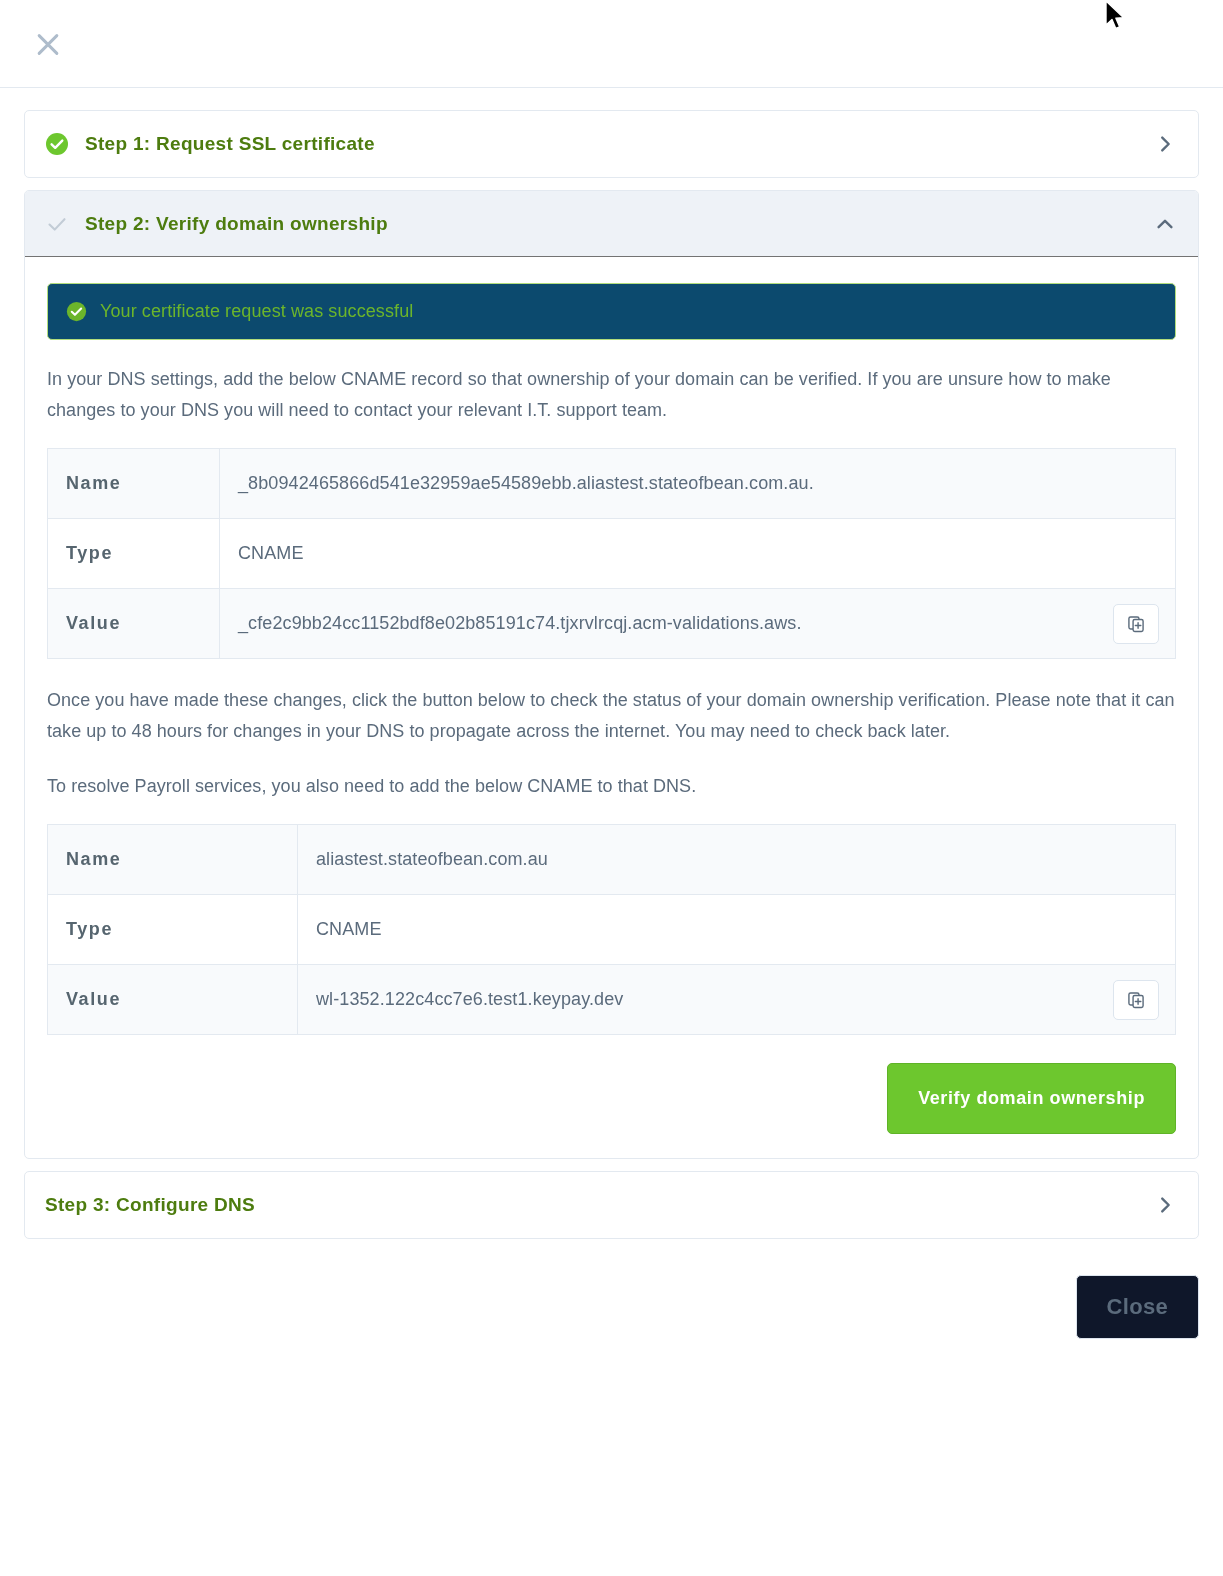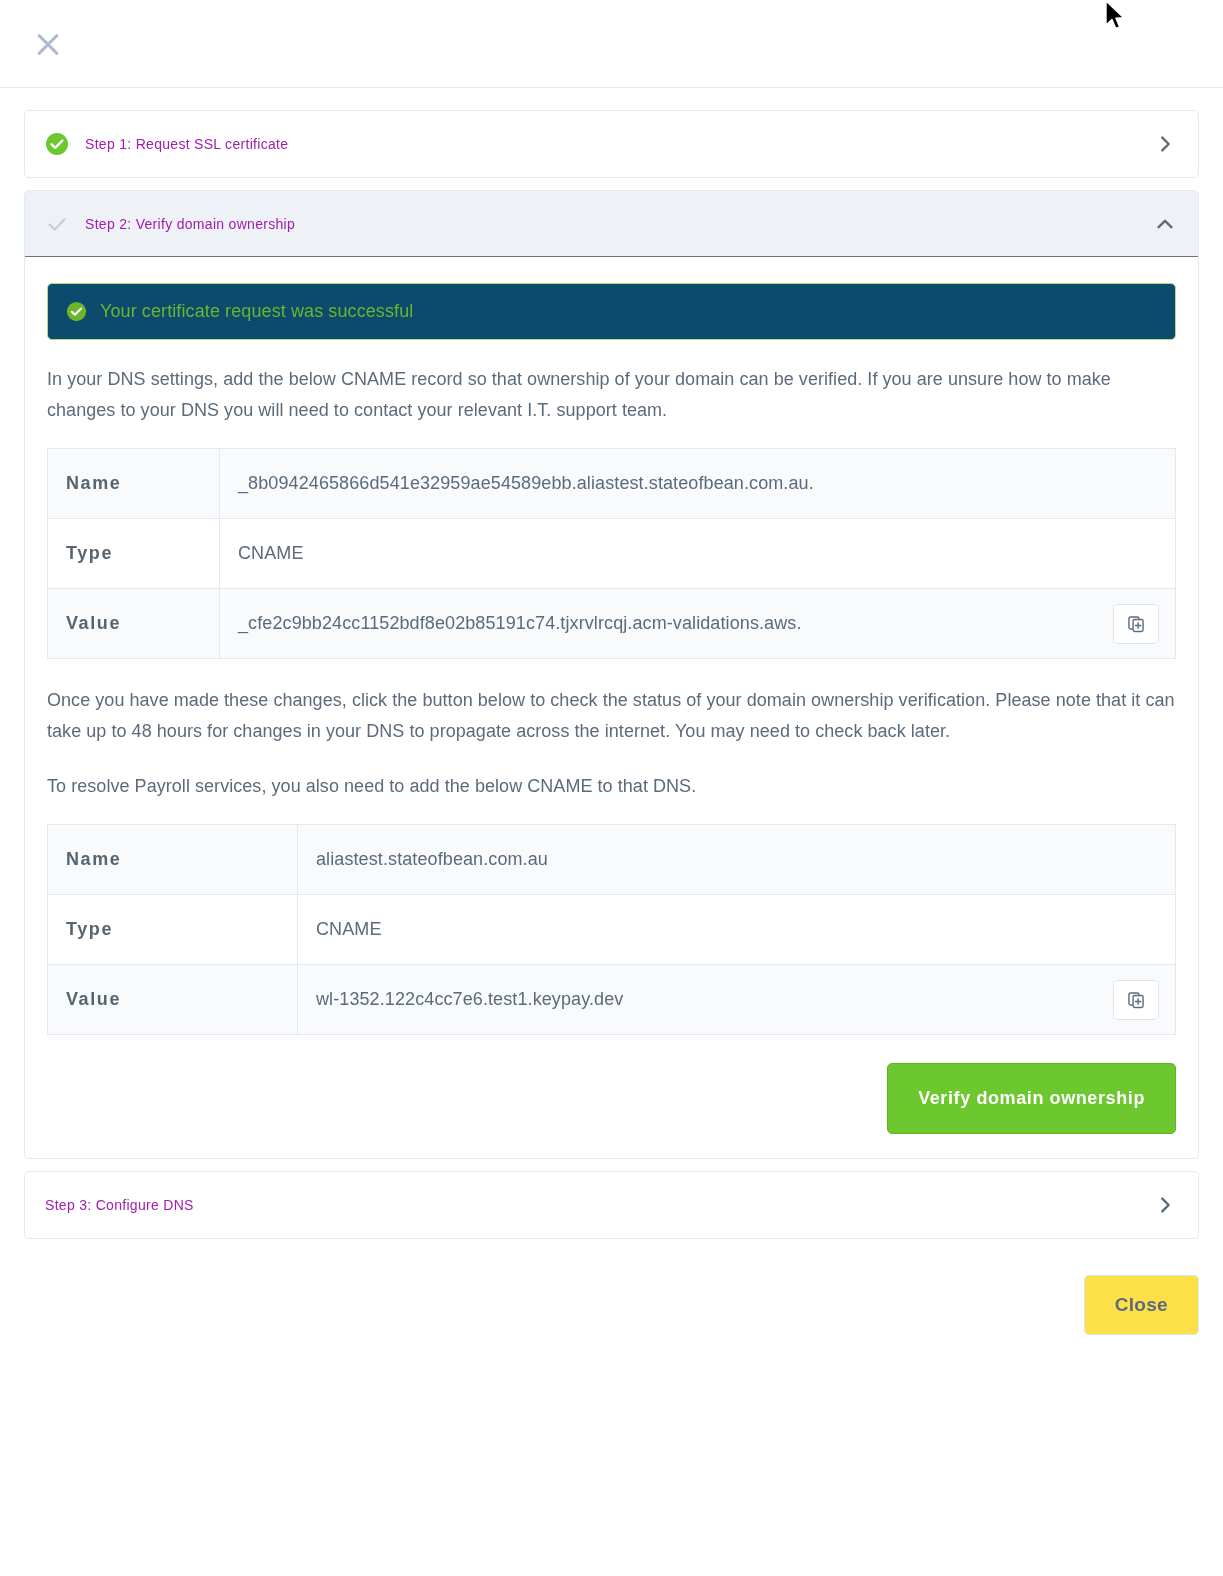--- a/index.html
+++ b/index.html
@@ -75,23 +75,23 @@
     padding: 0 22px 0 20px;
     box-sizing: border-box;
     cursor: pointer;
   }
   .step-head.active {
     background: #eef2f7;
     border-bottom: 1px solid #737373;
     border-radius: 4px 4px 0 0;
   }
   .step-title {
-    font-size: 14px;
-    font-weight: normal;
-    color: #a21caf;
+    font-size: 19px;
+    font-weight: bold;
+    color: #4d7c0f;
     letter-spacing: .3px;
     flex: 1 1 auto;
   }
   .step-title.plain { padding-left: 0; }
 
   .status-icon {
     flex: 0 0 auto;
     width: 24px;
     height: 24px;
     margin-right: 16px;
@@ -206,25 +206,25 @@
     font-family: "Liberation Sans", sans-serif;
   }
 
   .footer-row {
     display: flex;
     justify-content: flex-end;
     padding: 24px 24px 0 24px;
     box-sizing: border-box;
   }
   .btn-secondary {
-    background: #fde047;
+    background: #0f172a;
     border: 1px solid #dde5ee;
     border-radius: 5px;
     color: #5b6b7c;
-    font-size: 19px;
+    font-size: 22px;
     font-weight: bold;
     letter-spacing: .3px;
     padding: 18px 30px;
     cursor: pointer;
     font-family: "Liberation Sans", sans-serif;
   }
 
   
   .cursor {
     position: absolute;

